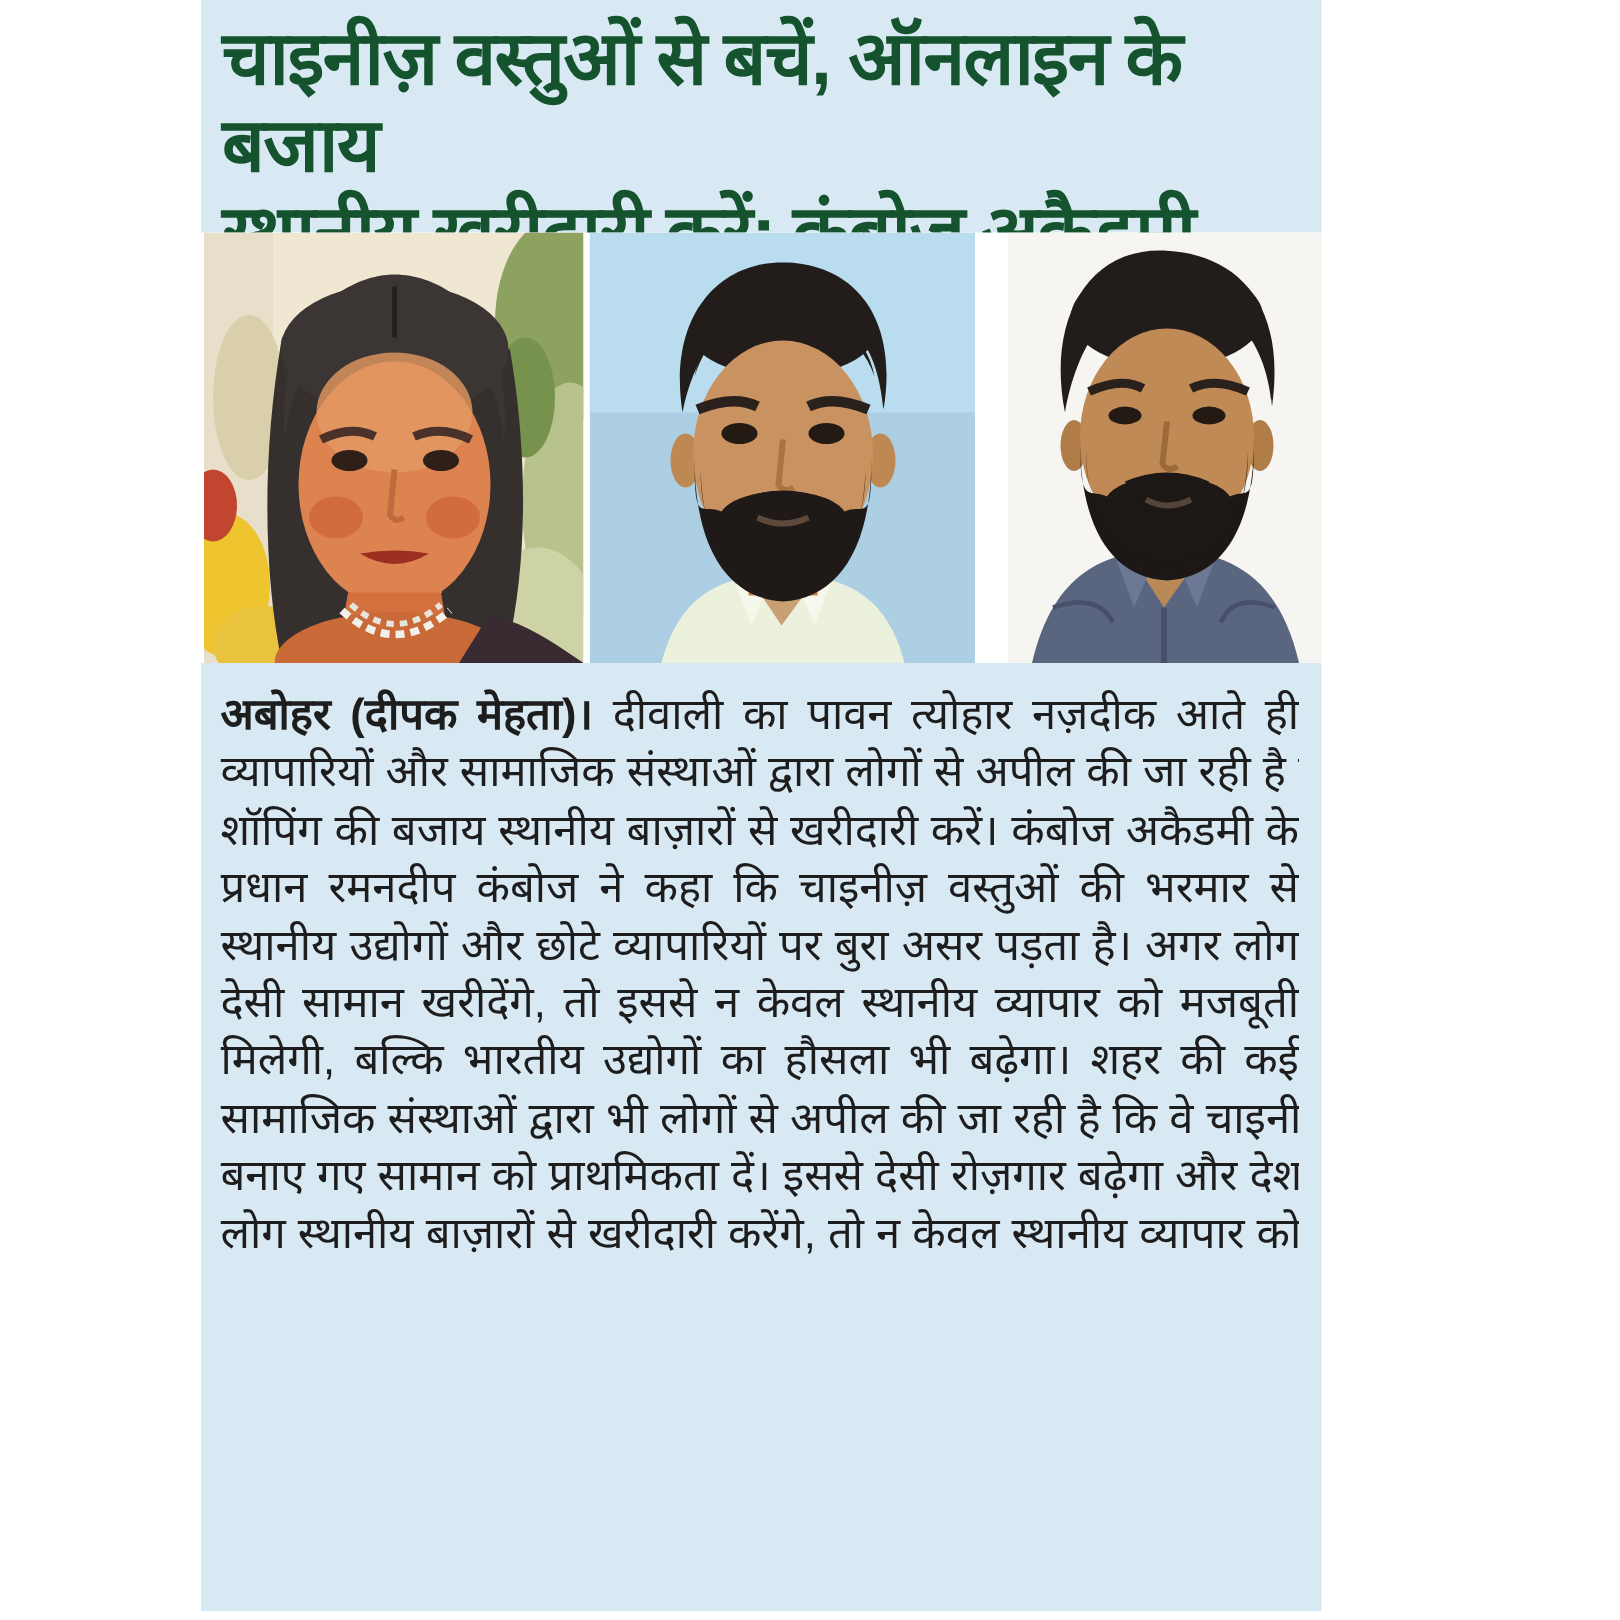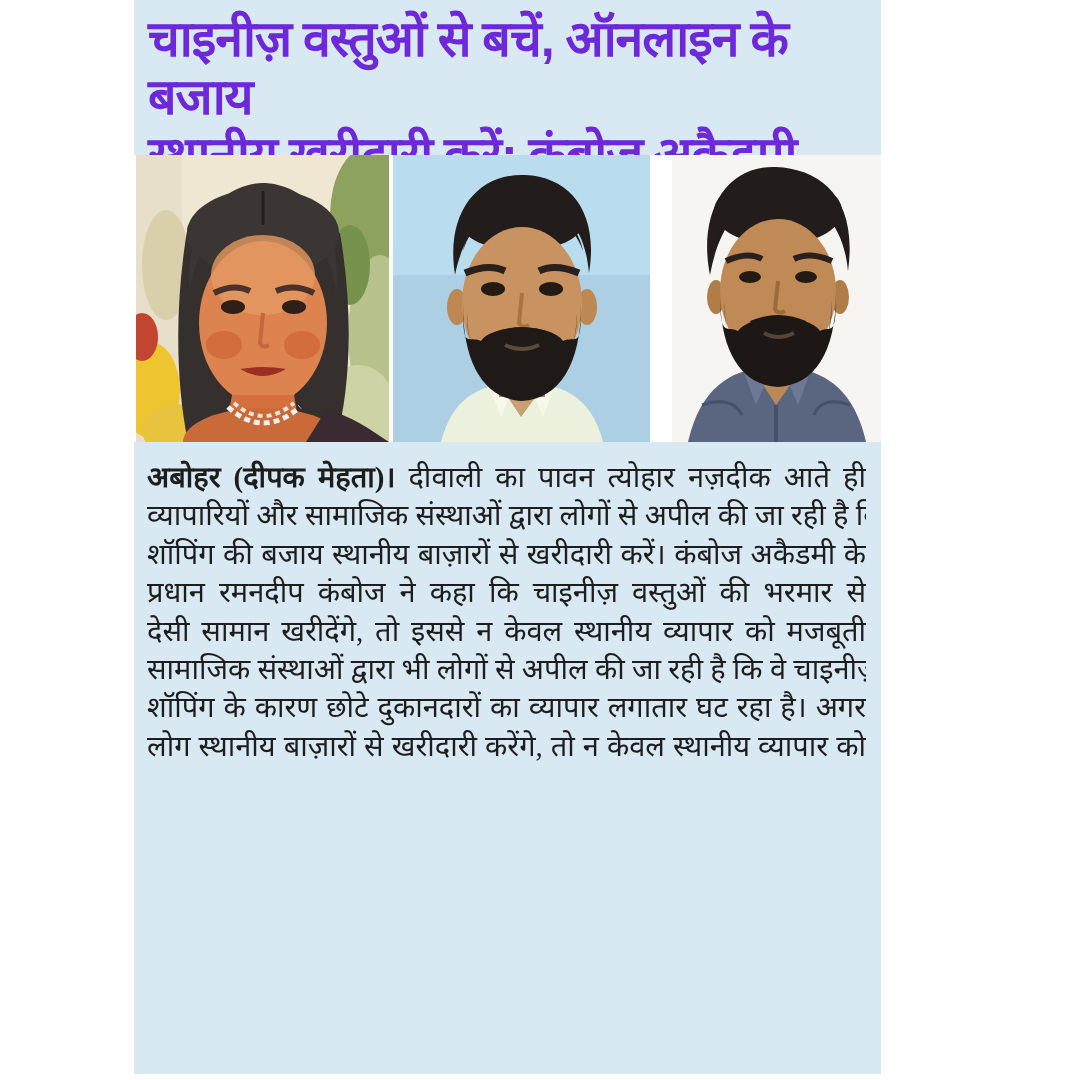--- a/index.html
+++ b/index.html
@@ -12,21 +12,21 @@
   }
   .content-column{
     position:absolute;
     left:134px;top:0;width:747px;height:1074px;
     background:#d9e9f4;
   }
   
   .headline{
     position:absolute;
     left:14px;top:10px;width:720px;
-    color:#6d28d9;
+    color:#14532d;
     font-weight:bold;
     font-size:50px;
     line-height:58px;
     letter-spacing:-1px;
     word-spacing:-1px;
   }
   
   .photo-strip{
     position:absolute;
     left:0;top:155px;width:747px;height:287px;
@@ -48,21 +48,20 @@
     font-size:29px;
     line-height:38.4px;
   }
   .t-line{
     width:100%;
     height:38.4px;
     text-align:justify;
     text-align-last:justify;
     white-space:nowrap;
     overflow:hidden;
-    font-family:Liberation Serif, serif;
   }
   .t-line .bold{font-weight:bold;}
 </style>
 </head>
 <body>
 
 <div class="page">
   <div class="content-column">
 
     <div class="headline">
@@ -187,21 +186,23 @@
 
     <div class="article">
       <div class="t-line">
         <span class="bold">अबोहर (दीपक मेहता)।</span>
         <span>दीवाली का पावन त्योहार नज़दीक आते ही</span>
       </div>
       <div>
           <div class="t-line">व्यापारियों और सामाजिक संस्थाओं द्वारा लोगों से अपील की जा रही है कि</div>
           <div class="t-line">शॉपिंग की बजाय स्थानीय बाज़ारों से खरीदारी करें। कंबोज अकैडमी के</div>
           <div class="t-line">प्रधान रमनदीप कंबोज ने कहा कि चाइनीज़ वस्तुओं की भरमार से</div>
+          <div class="t-line">स्थानीय उद्योगों और छोटे व्यापारियों पर बुरा असर पड़ता है। अगर लोग</div>
           <div class="t-line">देसी सामान खरीदेंगे, तो इससे न केवल स्थानीय व्यापार को मजबूती</div>
+          <div class="t-line">मिलेगी, बल्कि भारतीय उद्योगों का हौसला भी बढ़ेगा। शहर की कई</div>
           <div class="t-line">सामाजिक संस्थाओं द्वारा भी लोगों से अपील की जा रही है कि वे चाइनीज़</div>
-          <div class="t-line">शॉपिंग के कारण छोटे दुकानदारों का व्यापार लगातार घट रहा है। अगर</div>
+          <div class="t-line">बनाए गए सामान को प्राथमिकता दें। इससे देसी रोज़गार बढ़ेगा और देश</div>
           <div class="t-line">लोग स्थानीय बाज़ारों से खरीदारी करेंगे, तो न केवल स्थानीय व्यापार को</div>
         </div>
     </div>
 
   </div>
 </div>
 
 </body></html>

